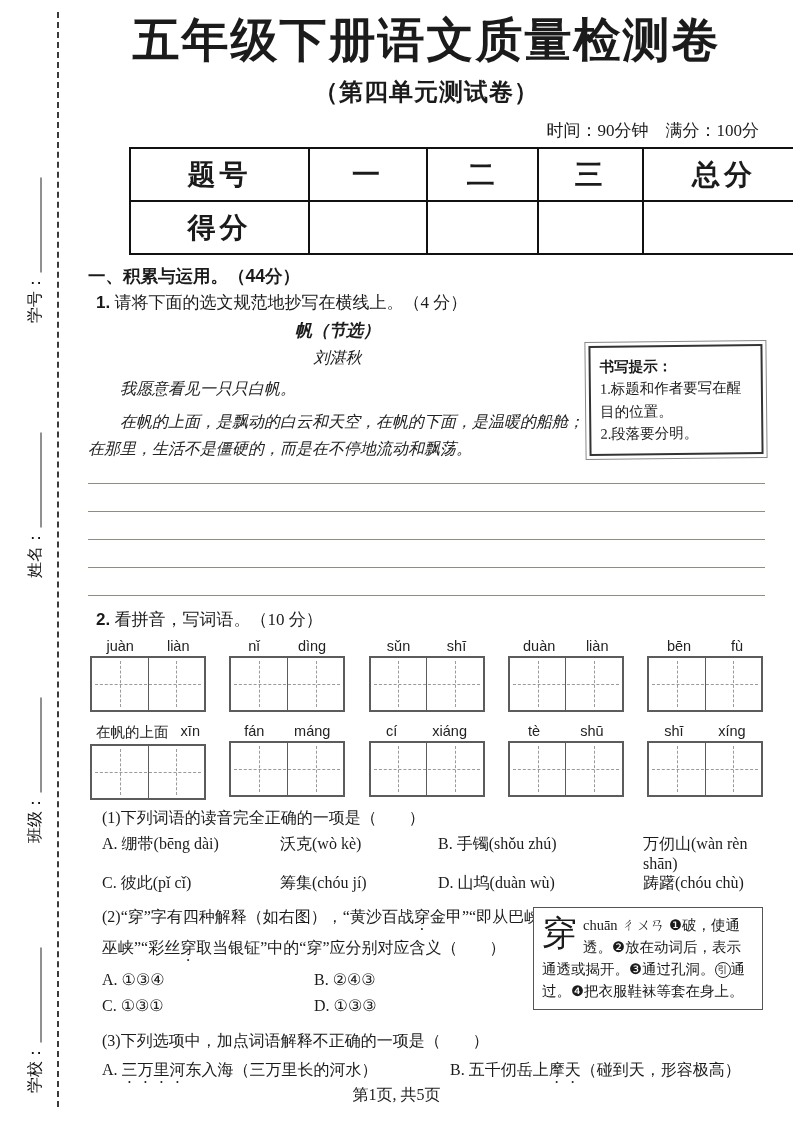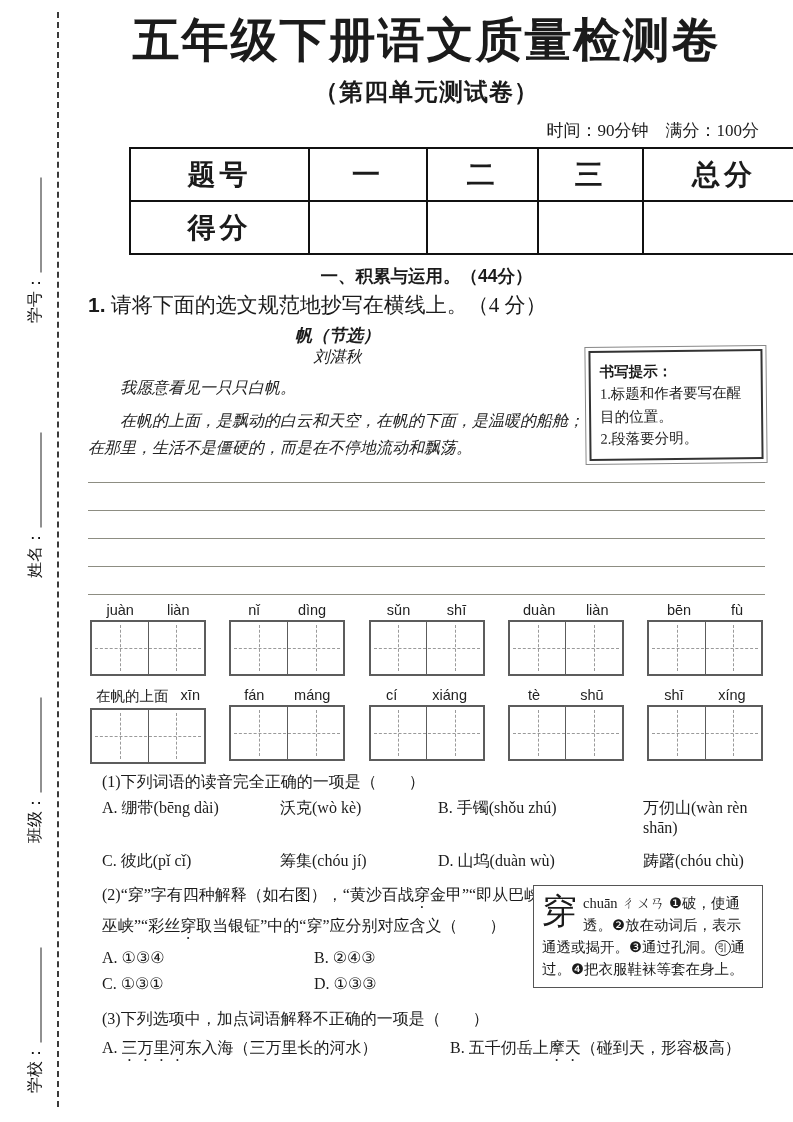--- a/index.html
+++ b/index.html
@@ -18,27 +18,27 @@
   .content { position:absolute; left:88px; top:0; width:677px; }
 
   .paper-title { margin-top:9px; text-align:center; font-size:47px; font-weight:bold; letter-spacing:2px; }
   .paper-subtitle { text-align:center; font-size:24px; font-weight:bold; margin-top:4px; letter-spacing:1px; }
   .exam-meta { text-align:right; font-size:17px; margin:11px 6px 5px 0; }
 
   table.score { width:100%; border-collapse:collapse; border:2.5px solid #111; table-layout:fixed;margin-left:41px; }
   table.score td { border:2px solid #111; height:49px; text-align:center; vertical-align:middle; }
   .score-head { font-size:28px; font-weight:bold; font-family:"Liberation Sans", sans-serif; letter-spacing:4px; }
 
-  .sec-heading { margin:9px 0 2px 0; font-size:17.5px; font-weight:bold; font-family:"Liberation Sans", sans-serif;text-align:center; }
-  .q-line { font-size:21px; margin:3px 0 0 0; }
+  .sec-heading { margin:9px 0 2px 0; font-size:17.5px; font-weight:bold; font-family:"Liberation Sans", sans-serif; }
+  .q-line { font-size:17px; margin:3px 0 0 8px; }
   .q-num { font-weight:bold; font-family:"Liberation Sans", sans-serif; }
 
   .q1-body { position:relative; padding-right:178px; }
   .poem-title { text-align:center; font-size:17px; margin-top:5px; font-weight:bold; font-style:italic; }
-  .poem-author { text-align:center; font-size:16px; margin-top:0; font-style:italic; }
+  .poem-author { text-align:center; font-size:16px; margin-top:6px; font-style:italic; }
   .poem-p { margin:6px 0 0 0; font-size:16px; line-height:1.7; font-style:italic; text-indent:2em; color:#222; }
 
   .tip-box {
     position:absolute; right:2px; top:26px; width:152px;
     border:2px solid #333; outline:1.5px solid #888; outline-offset:3px;
     background:#fff; padding:8px 9px; transform:rotate(-0.6deg);
     font-size:14.5px; line-height:1.55;
   }
   .tip-title { font-weight:bold; font-family:"Liberation Sans", sans-serif; }
 
@@ -50,21 +50,21 @@
   .py-row { display:flex; justify-content:space-between; padding:0 2px; margin-top:7px; }
   .py-item { width:116px; }
   .py-labels { display:flex; justify-content:space-around; font-family:"Liberation Sans", sans-serif; font-size:14.5px; color:#222; margin-bottom:2px; }
   .py-box { display:flex; height:52px; border:2px solid #5c5c5c; position:relative; background:#fff; }
   .py-box::after { content:""; position:absolute; left:3px; right:3px; top:50%; border-top:1px dashed #9a9a9a; }
   .py-cell { flex:1; position:relative; }
   .py-cell + .py-cell { border-left:1.5px solid #5c5c5c; }
   .py-cell::before { content:""; position:absolute; top:3px; bottom:3px; left:50%; border-left:1px dashed #9a9a9a; }
 
   .stem { font-size:16px; margin:5px 0 2px 14px; line-height:1.65; }
-  .opt-grid-1 { display:grid; grid-template-columns:178px 158px 205px auto; row-gap:14px; margin:3px 0 0 14px; font-size:16px; }
+  .opt-grid-1 { display:grid; grid-template-columns:178px 158px 205px auto; row-gap:0; margin:3px 0 0 14px; font-size:16px; }
   .s2-wrap { position:relative; margin:9px 0 0 0; min-height:100px; }
   .s2-stem { width:456px; margin-left:14px; font-size:16px; line-height:1.7; }
   .opt-grid-2 { display:grid; grid-template-columns:212px 212px; row-gap:7px; margin:5px 0 0 14px; font-size:16px; }
   .dict-box { position:absolute; right:2px; top:4px; width:212px; border:1.5px solid #555; background:#fff; padding:6px 8px 7px 8px; font-size:14.5px; line-height:1.52; }
   .dict-char { float:left; font-size:35px; line-height:1.05; margin:2px 6px 0 0; }
   .opt-grid-3 { display:grid; grid-template-columns:348px auto; row-gap:10px; margin:6px 0 0 14px; font-size:16px; }
 
   .em-dot {
     -webkit-text-emphasis:filled dot #222; text-emphasis:filled dot #222;
     -webkit-text-emphasis-position:under right; text-emphasis-position:under right;
@@ -149,20 +149,24 @@
     </div>
 
     <div class="writing-lines">
       <div class="wline first"></div>
       <div class="wline rest"></div>
       <div class="wline rest"></div>
       <div class="wline rest"></div>
       <div class="wline rest"></div>
     </div>
 
+    <div class="q-line" style="margin-top:12px;">
+      <span class="q-num">2.</span>
+      <span>看拼音，写词语。（10 分）</span>
+    </div>
 
     <div class="py-row">
       <div class="py-item">
         <div class="py-labels">
             <span>juàn</span>
             <span>liàn</span>
           </div>
         <div class="py-box">
             <div class="py-cell"></div>
             <div class="py-cell"></div>
@@ -292,14 +296,15 @@
 
     <div class="stem" style="margin-top:13px;">(3)下列选项中，加点词语解释不正确的一项是（　　）</div>
     <div class="opt-grid-3">
       <span><span>A. </span><span class="em-dot">三万里河</span><span>东入海（三万里长的河水）</span></span>
       <span><span>B. 五千仞岳上</span><span class="em-dot">摩天</span><span>（碰到天，形容极高）</span></span>
 
     </div>
 
   </div>
 
+  <div class="page-footer">第1页, 共5页</div>
 
 </div>
 
 </body></html>

